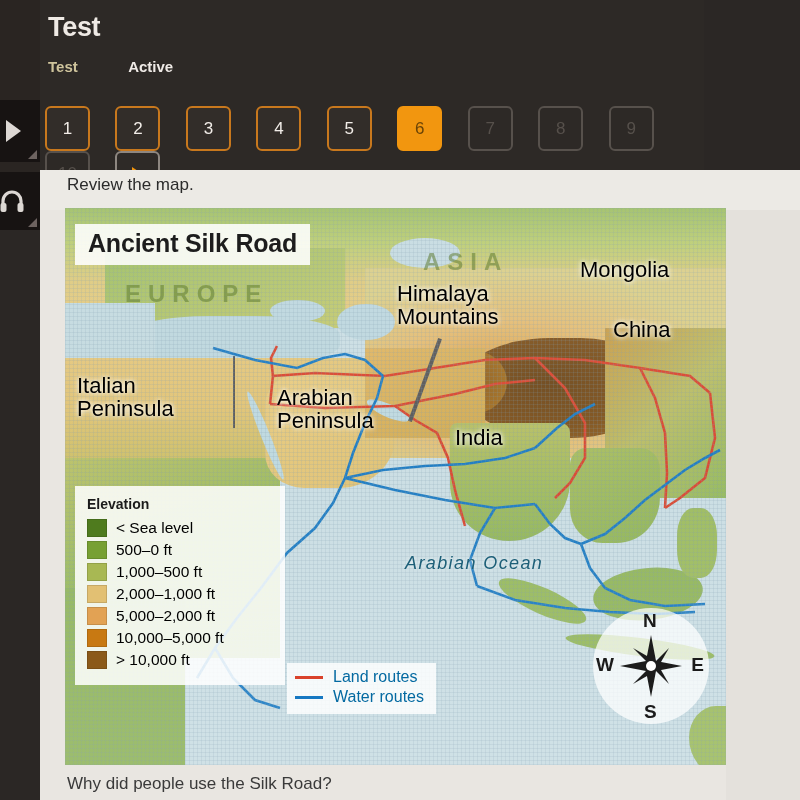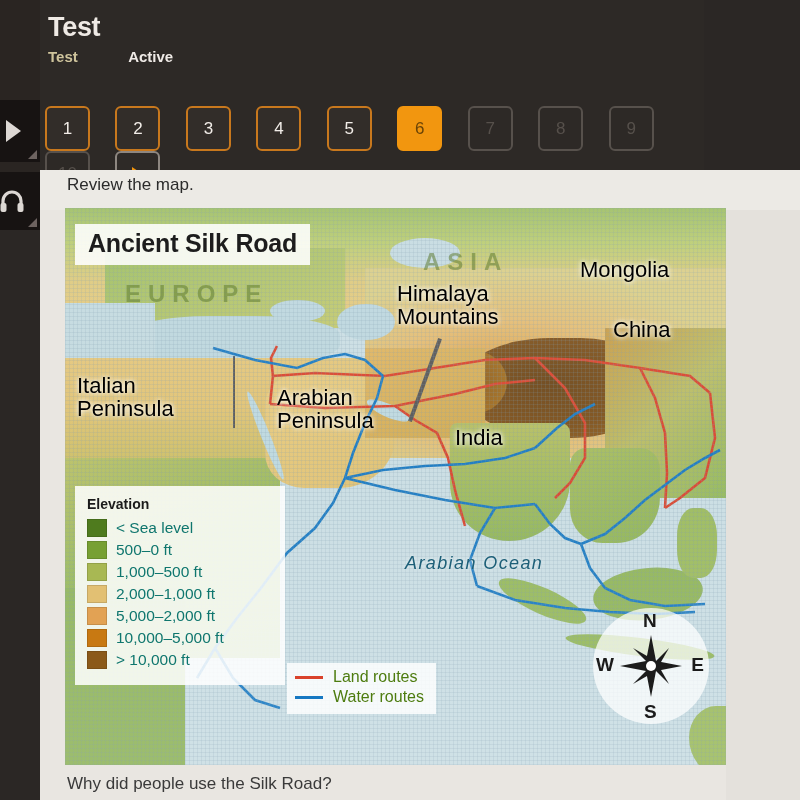--- a/index.html
+++ b/index.html
@@ -38,21 +38,21 @@
     border-bottom: 11px solid transparent;
     border-left: 15px solid #ddd8d4;
   }
   .glyph-headphone { margin-left: -8px; }
 
   .app-title {
     position: absolute; left: 48px; top: 12px;
     font-size: 27px; font-weight: bold; color: #efeae5;
     letter-spacing: -0.3px;
   }
-  .tabs { position: absolute; left: 48px; top: 48px; text-align: center; }
+  .tabs { position: absolute; left: 48px; top: 58px; text-align: center; }
   .tab {
     display: inline-block; font-size: 15px; font-weight: bold;
   }
   .tab.t1 { color: #cfc49c; }
   .tab.t2 { color: #efeae6; margin-left: 46px; }
 
   
   .pager { position: absolute; left: 45px; top: 106px; }
   .qbtn {
     display: inline-block; width: 45px; height: 45px;
@@ -164,30 +164,30 @@
     background: rgba(255,255,255,.86);
   }
   .legend-title {
     font-size: 14px; font-weight: bold; color: #1b1b1b; margin-bottom: 7px;
   }
   .legend-row { display: flex; align-items: center; margin-bottom: 4px; }
   .swatch {
     width: 20px; height: 18px; margin-right: 9px; flex: 0 0 auto;
     border: 1px solid rgba(0,0,0,.12);
   }
-  .legend-text { font-size: 15.5px; color: #0f766e; }
+  .legend-text { font-size: 15.5px; color: #000000; }
 
   .route-legend {
     position: absolute; left: 222px; top: 455px;
     padding: 5px 12px 6px 8px;
     background: rgba(255,255,255,.82);
   }
   .route-row { display: flex; align-items: center; margin-bottom: 2px; }
   .route-line { width: 28px; height: 3px; margin-right: 10px; }
-  .route-text { font-size: 16px; color: #4d7c0f; }
+  .route-text { font-size: 16px; color: #0369a1; }
 
   
   .compass {
     position: absolute; left: 528px; top: 400px; width: 116px; height: 116px;
     border-radius: 50%; background: rgba(255,255,255,.72);
   }
   .compass span {
     position: absolute; font-size: 19px; font-weight: bold; color: #1b1b1b;
   }
   .compass .n { left: 50px; top: 2px; }

